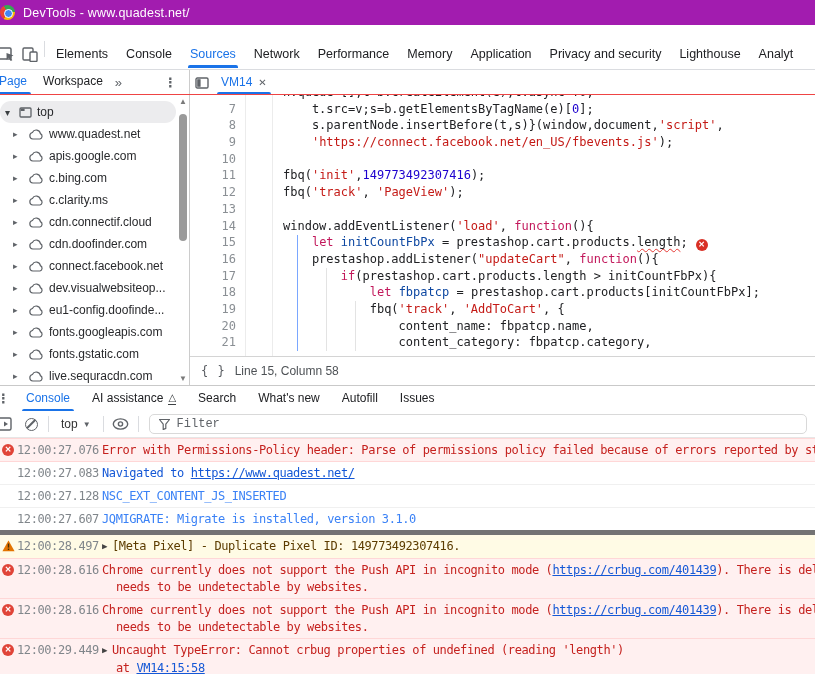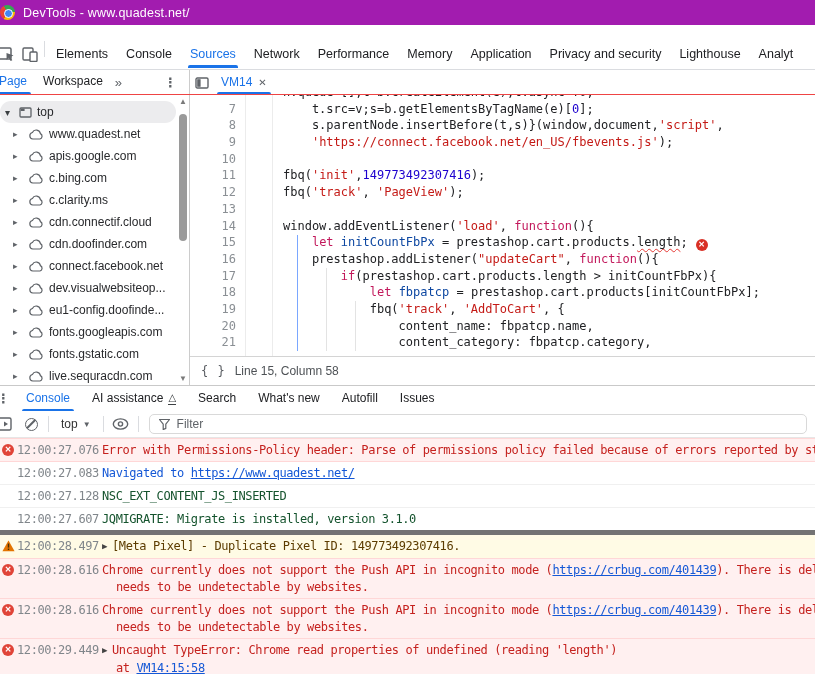--- a/index.html
+++ b/index.html
@@ -77,39 +77,39 @@
   .dtab.sel { color:#1a73e8; }
   .dtab.sel::after { content:""; position:absolute; left:7px; right:7px; bottom:0; height:3px; background:#1a73e8; border-radius:2px 2px 0 0; }
   .ai-spark { font-size:10px; color:#3c4043; border-bottom:1px solid #3c4043; line-height:10px; padding-bottom:1px; }
 
   .ctoolbar { height:27px; border-bottom:1px solid #e6e6e6; display:flex; align-items:center; padding-right:8px; }
   .ct-icon { display:inline-flex; align-items:center; justify-content:center; width:22px; height:22px; color:#5f6368; flex:0 0 auto; }
   .nosym { width:13px; height:13px; border:1.5px solid #5f6368; border-radius:50%; position:relative; }
   .nosym::after { content:""; position:absolute; left:-1px; top:4.6px; width:12px; height:1.5px; background:#5f6368; transform:rotate(-45deg); }
   .ctx { display:flex; align-items:center; gap:5px; padding:0 6px; color:#333; }
   .caret { font-size:8px; color:#5f6368; }
-  .filterbox { flex:1; height:20px; border:1px solid #d9d9d9; border-radius:5px; display:flex; align-items:center; gap:7px; padding:0 9px; color:#5f6368; margin-left:4px; }
+  .filterbox { flex:1; height:20px; border:1px solid #d9d9d9; border-radius:5px; display:flex; align-items:center; gap:7px; padding:0 9px; color:#5f6368; margin-left:4px;font-family:Liberation Mono, monospace; }
 
   
   .console { height:254px; overflow:hidden; font-family:"DejaVu Sans Mono","Liberation Mono",monospace; font-size:12px; letter-spacing:-0.4px; }
   .crow { display:flex; align-items:flex-start; padding:3px 0 2px 2px; line-height:17px; border-bottom:1px solid #f0f0f0; white-space:nowrap; overflow:hidden; }
   .crow.error { background:#fff0f0; border-bottom:1px solid #ffd7d7; border-top:1px solid #ffd7d7; margin-top:-1px; }
   .crow.warning { background:#fffbe5; border-bottom:1px solid #fff5c2; border-top:5px solid #737373; margin-top:-1px; }
   .crow:first-child { margin-top:0; }
   .cicon { width:12px; height:12px; margin:2px 3px 0 0; flex:0 0 auto; }
   .err-ic { display:flex; width:12px; height:12px; border-radius:50%; background:#e04338; color:#fff; font-size:8px; line-height:12px;
     align-items:center; justify-content:center; font-family:"Liberation Sans",sans-serif; font-weight:bold; }
   .cts { color:#80868b; width:85px; flex:0 0 auto; }
   .cmsg { flex:1; min-width:0; }
   .cline { white-space:nowrap; }
   .cline + .cline { padding-left:14px; }
   .crow.error .cmsg { color:#c5221f; }
   .crow.warning .cmsg { color:#5c3c00; }
   .crow.info .cmsg { color:#1558d6; }
-  .crow.log .cmsg { color:#14532d; }
+  .crow.log .cmsg { color:#3b82f6; }
   .clink { color:#1558d6; text-decoration:underline; cursor:pointer; }
   .cexp { display:inline-block; font-size:9px; color:#444; margin-right:5px; transform:translateY(-1px); }
 
   svg { display:block; }
 </style>
 </head>
 <body>
 
 <div class="titlebar">
   <span class="chrome-logo"></span>
@@ -441,17 +441,17 @@
         <div class="cline"><span>Chrome currently does not support the Push API in incognito mode (</span><span class="clink">https://crbug.com/401439</span><span>). There is deliber</span></div>
         <div class="cline"><span>needs to be undetectable by websites.</span></div>
       </div>
     </div>
     <div class="crow error">
       <span class="cicon">
         <span class="err-ic">✕</span>
       </span>
       <span class="cts">12:00:29.449</span>
       <div class="cmsg">
-        <div class="cline"><span class="cexp">▶</span><span>Uncaught TypeError: Chrome read properties of undefined (reading 'length')</span></div>
+        <div class="cline"><span class="cexp">▶</span><span>Uncaught TypeError: Cannot crbug properties of undefined (reading 'length')</span></div>
         <div class="cline"><span>at </span><span class="clink">VM14:15:58</span></div>
       </div>
     </div>
   </div>
 
 </body></html>

